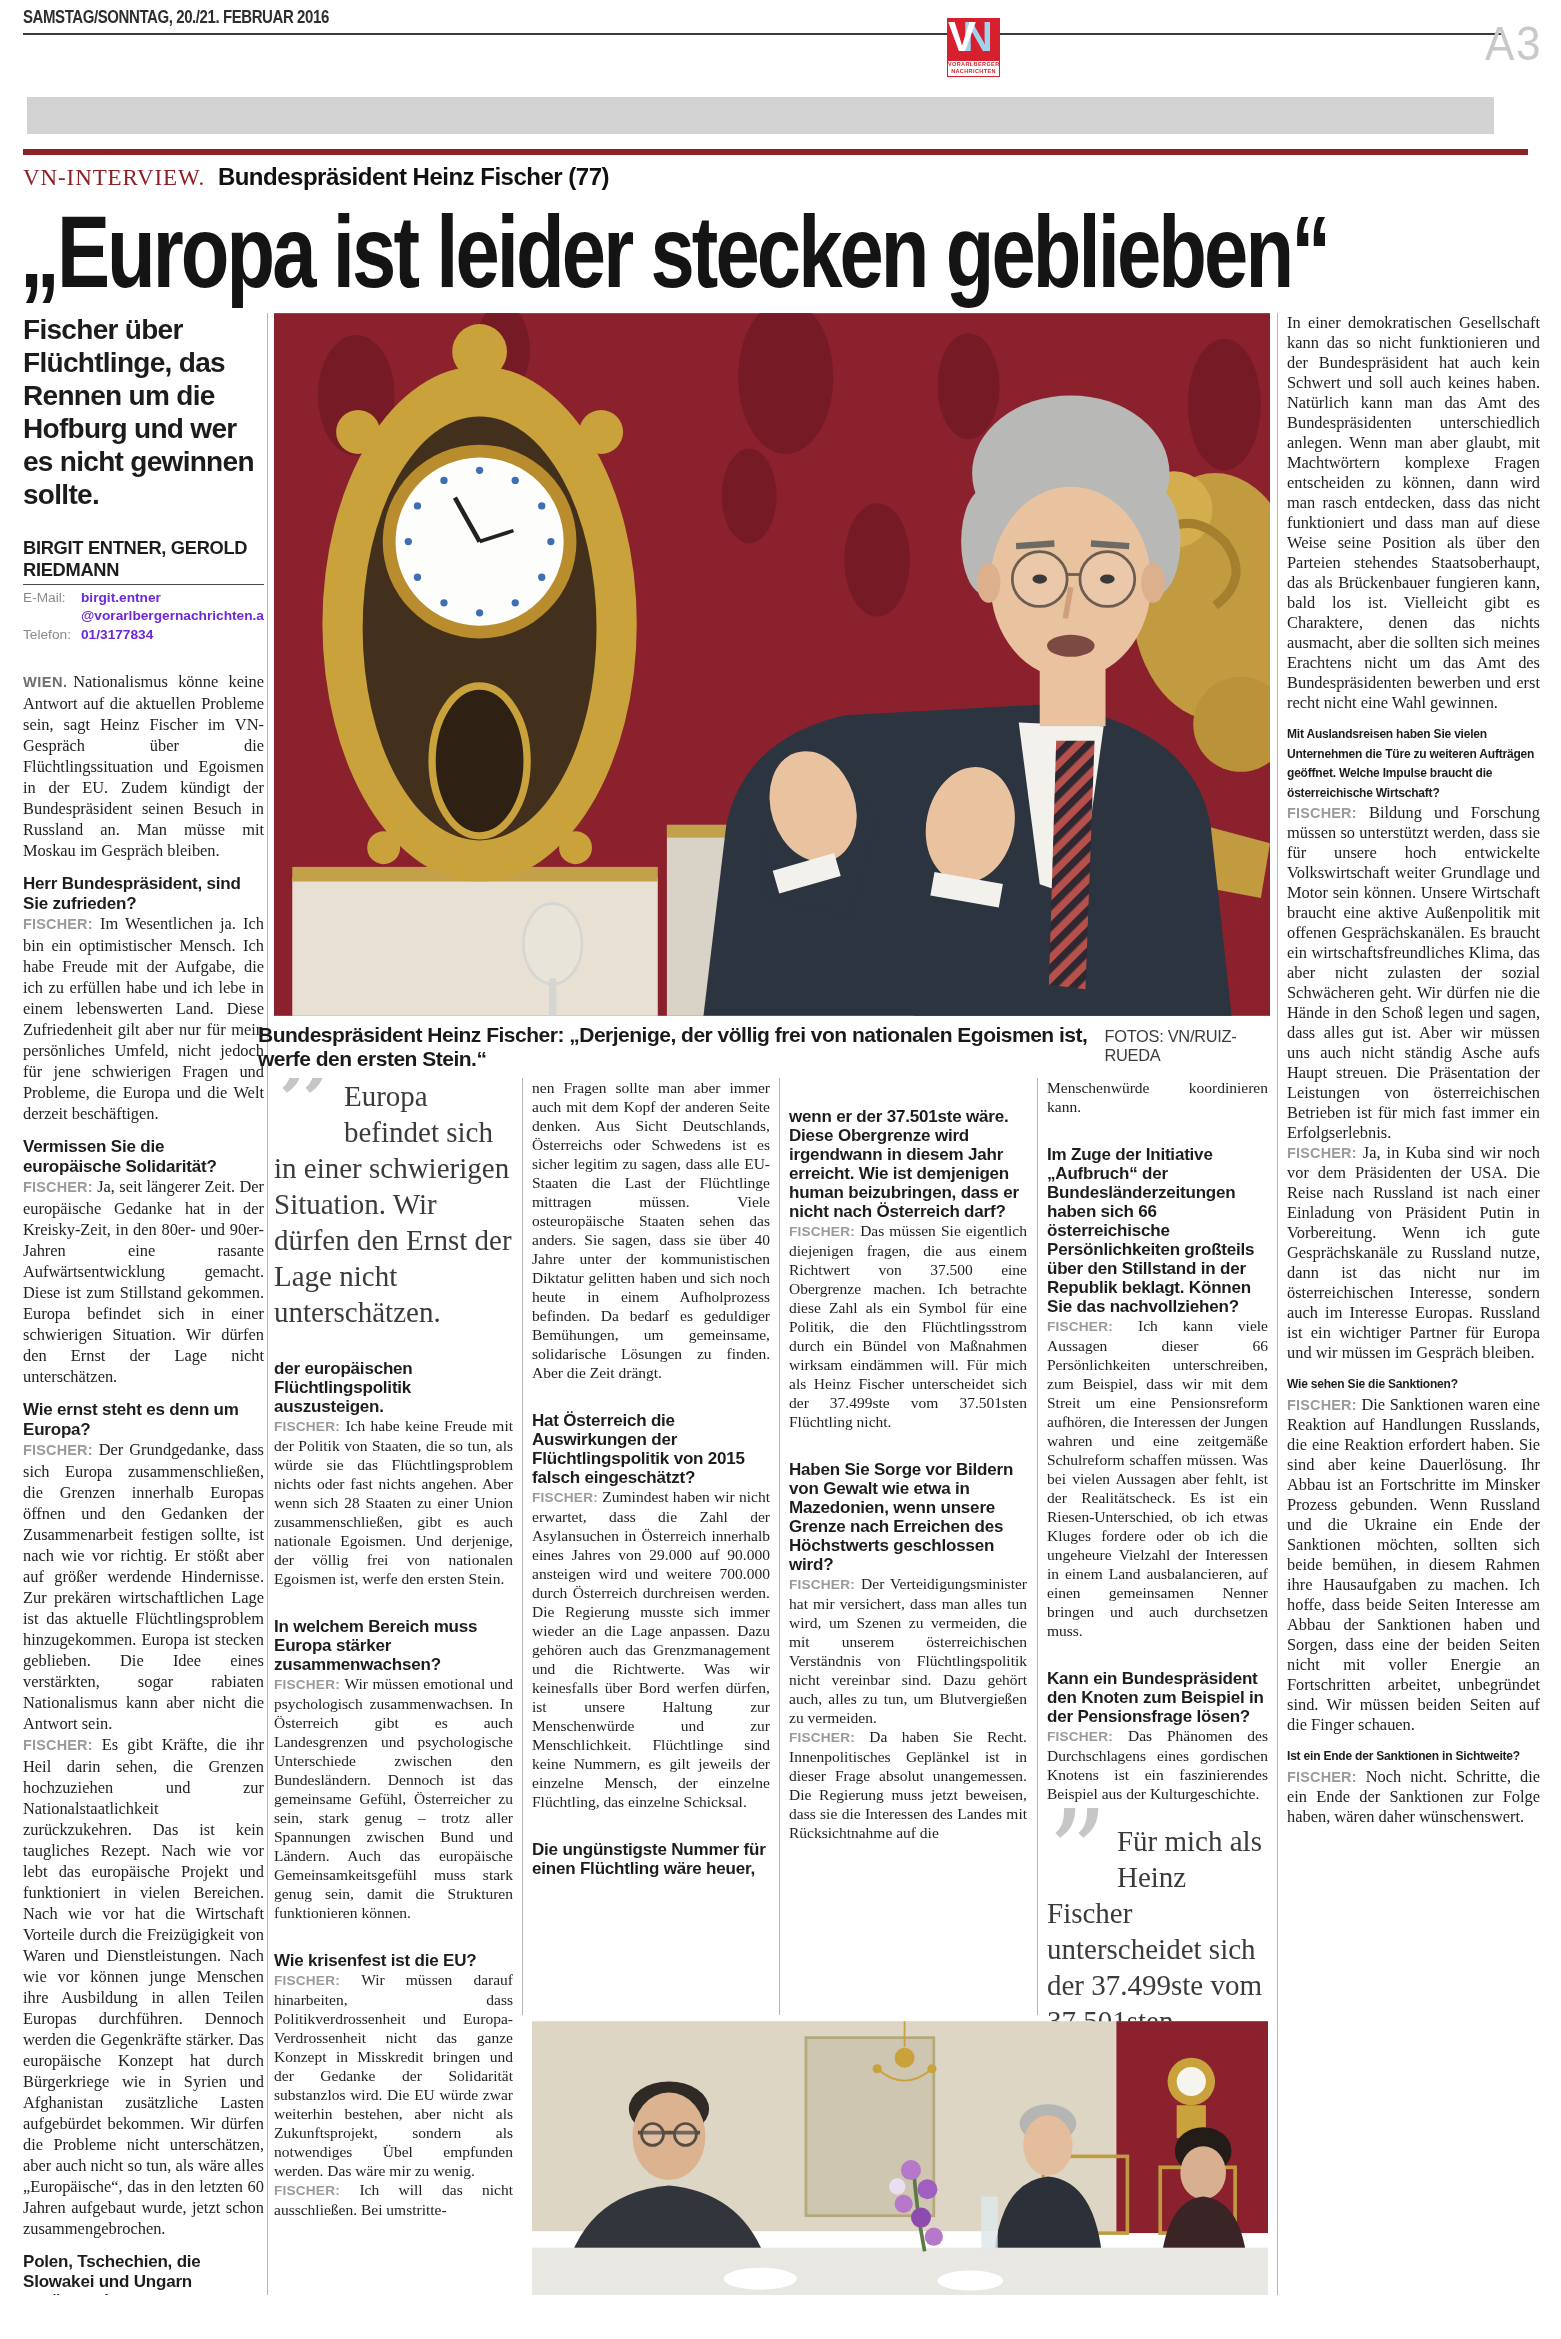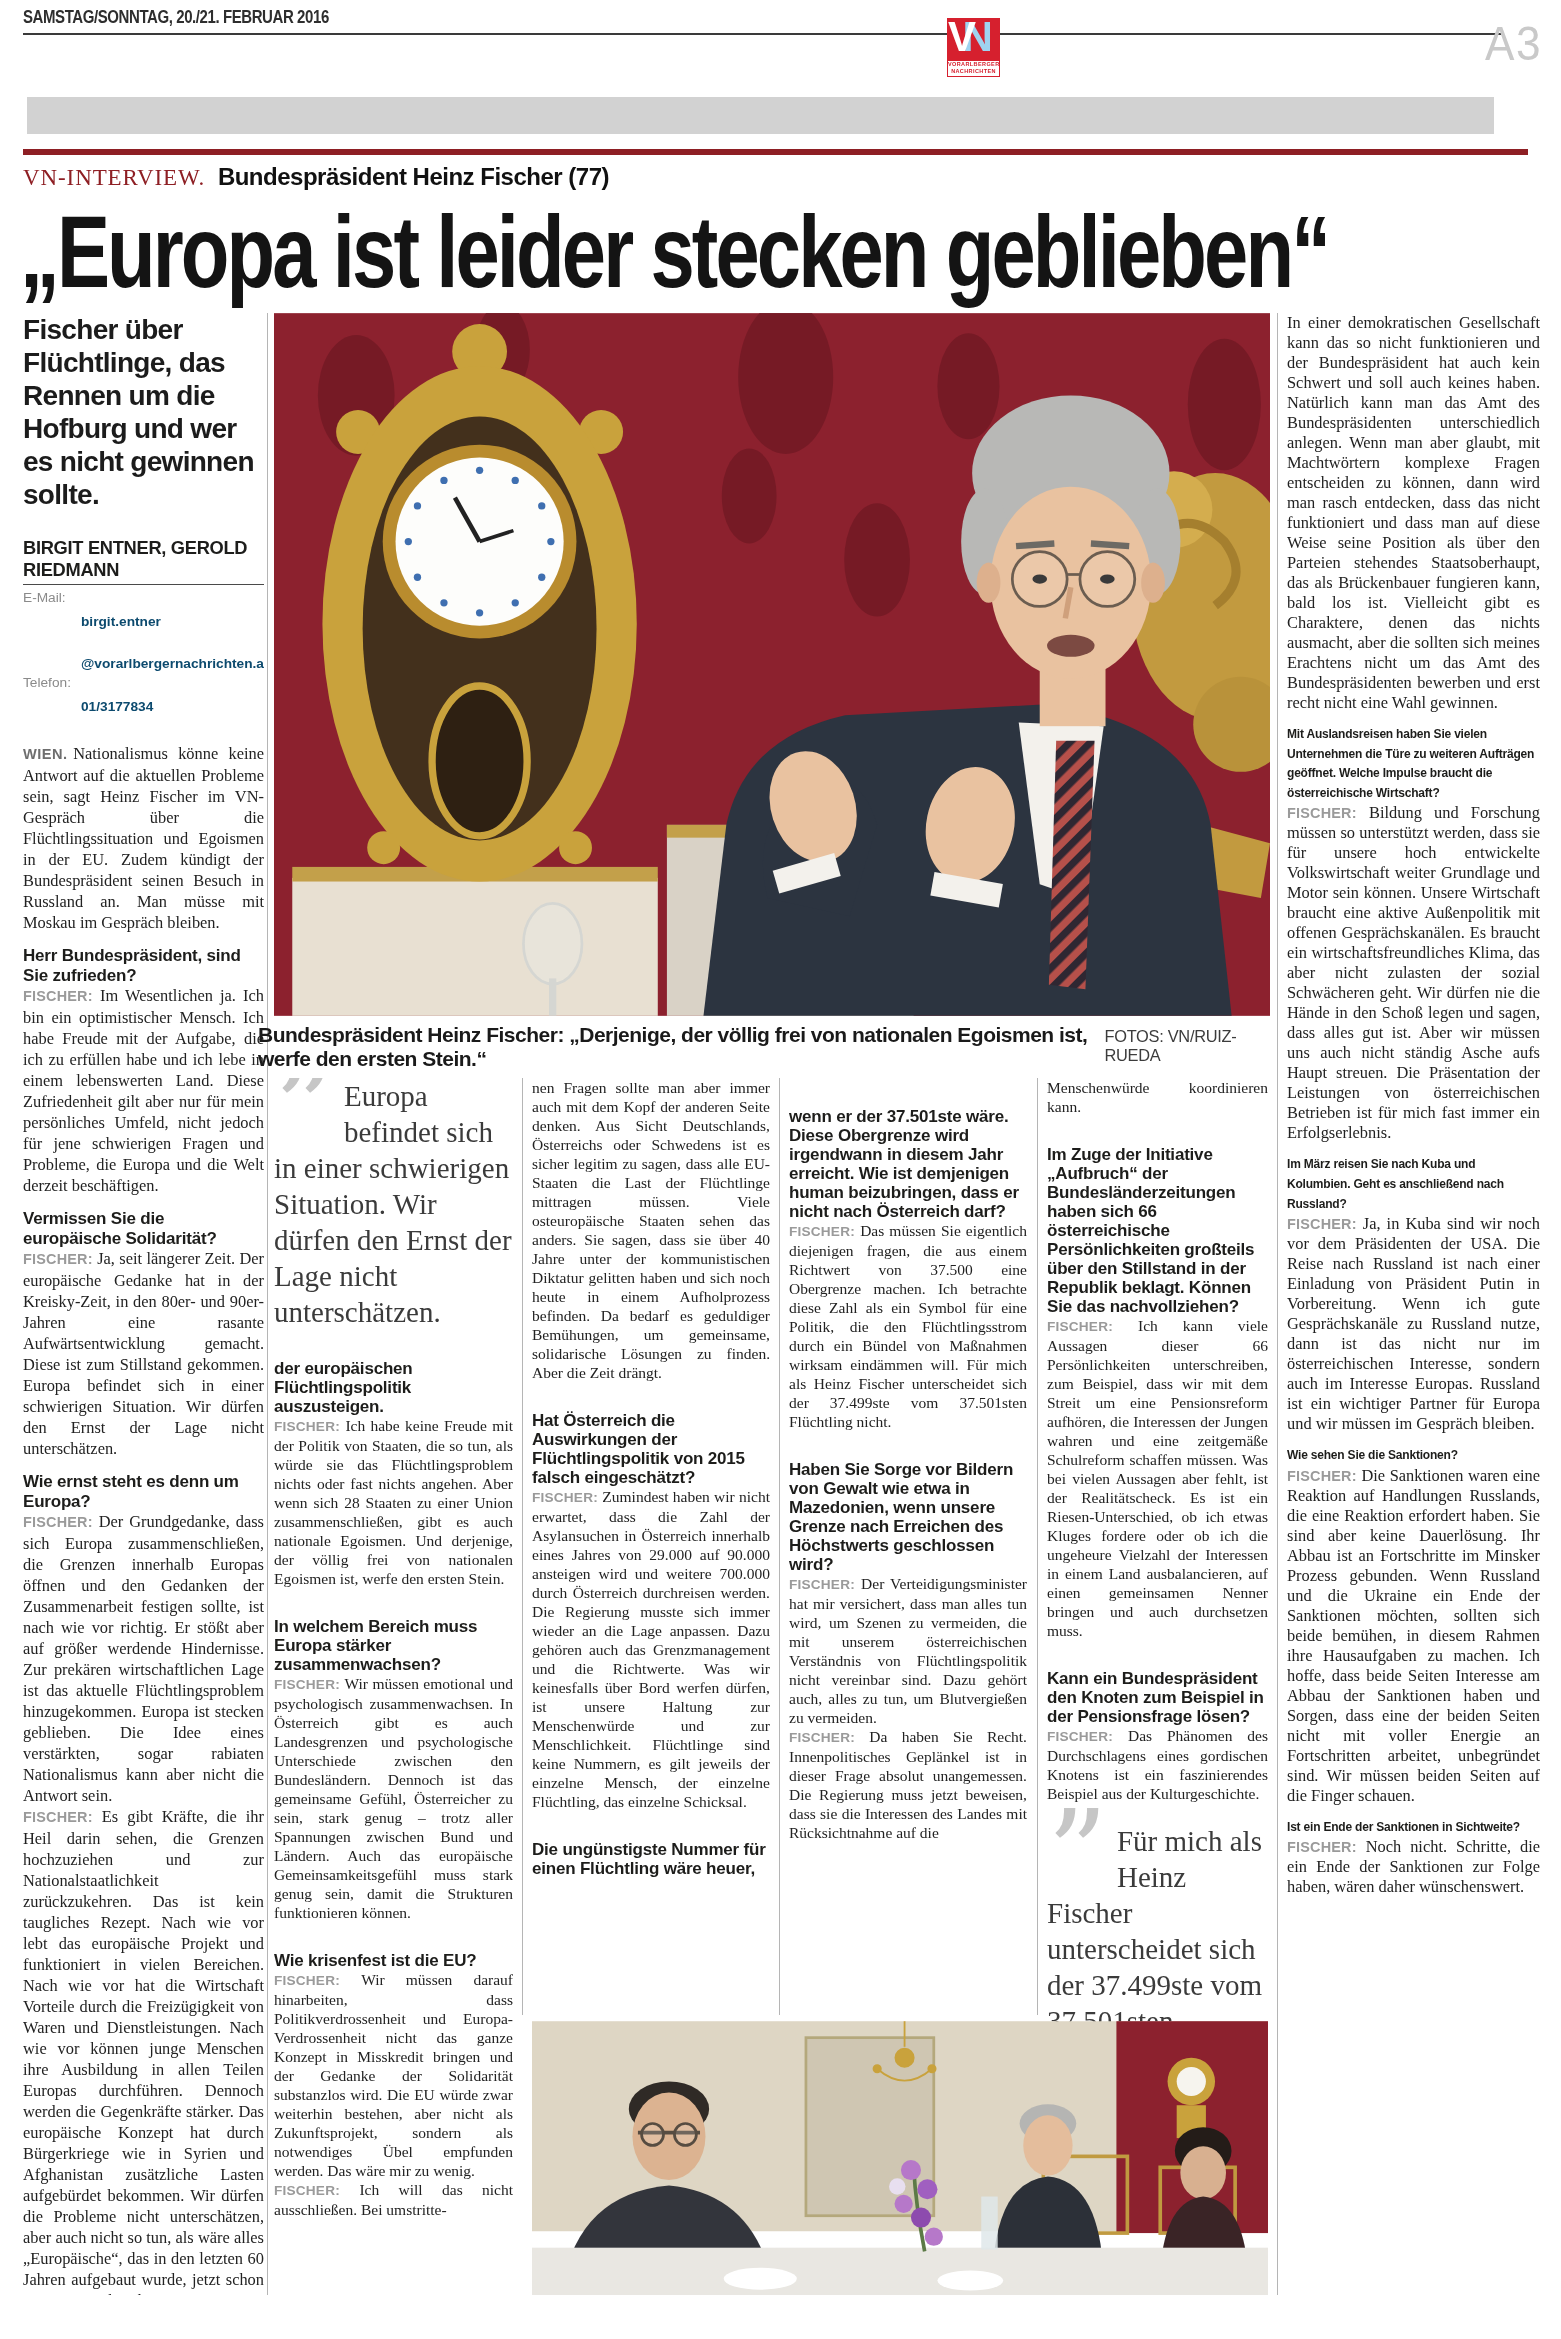--- a/index.html
+++ b/index.html
@@ -41,21 +41,21 @@
 
   
   .leftcol{left:23px;top:313px;width:241px;height:2024px;overflow:hidden;}
   .lead{font-family:"Liberation Sans",sans-serif;font-weight:bold;font-size:28px;line-height:33px;
     color:#1c1c1c;letter-spacing:-0.7px;}
   .byline{margin-top:25.6px;font-family:"Liberation Sans",sans-serif;font-weight:bold;font-size:18.3px;
     color:#1d1d1b;letter-spacing:-0.3px;border-bottom:1.8px solid #4a4a4a;padding-bottom:3.7px;}
   .contact{margin-top:3.7px;font-family:"Liberation Sans",sans-serif;font-size:13.7px;line-height:18.3px;}
   .contact .row{display:flex;}
   .contact .lbl{width:58px;color:#8a8a8a;flex:none;}
-  .contact .val{color:#0c4a6e;font-weight:bold;margin-top:24px;}
+  .contact .val{color:#6d28d9;font-weight:bold;}
   .intro{margin-top:27.4px;font-size:16.4px;line-height:21px;text-align:justify;hyphens:auto;}
   .location{font-family:"Liberation Sans",sans-serif;font-weight:bold;font-size:14.6px;color:#6e6e6e;
     letter-spacing:0.5px;margin-right:5.5px;}
   .leftcol .blk{font-size:16.4px;line-height:21px;}
   .leftcol .blk.q{font-size:17px;line-height:19.6px;}
 
   
   .blocks p{margin:0;}
   .blk{margin:0;text-align:justify;hyphens:auto;}
   .blk.q{font-family:"Liberation Sans",sans-serif;font-weight:bold;color:#1d1d1b;
@@ -299,21 +299,20 @@
     <div class="pullquote pq-bottom">
       <span class="pq-mark">”</span><span>Für mich als Heinz Fischer unterscheidet sich der 37.499ste vom 37.501sten Flüchtling nicht.</span>
     </div>
   </div>
 
   <div class="abs rightcol">
     <div class="blocks">
         <p class="blk cont">In einer demokratischen Gesellschaft kann das so nicht funktionieren und der Bundespräsident hat auch kein Schwert und soll auch keines haben. Natürlich kann man das Amt des Bundespräsidenten unterschiedlich anlegen. Wenn man aber glaubt, mit Machtwörtern komplexe Fragen entscheiden zu können, dann wird man rasch entdecken, dass das nicht funktioniert und dass man auf diese Weise seine Position als über den Parteien stehendes Staatsoberhaupt, das als Brückenbauer fungieren kann, bald los ist. Vielleicht gibt es Charaktere, denen das nichts ausmacht, aber die sollten sich meines Erachtens nicht um das Amt des Bundespräsidenten bewerben und erst recht nicht eine Wahl gewinnen.</p>
         <p class="blk q">Mit Auslandsreisen haben Sie vielen Unternehmen die Türe zu weiteren Aufträgen geöffnet. Welche Impulse braucht die österreichische Wirtschaft?</p>
         <p class="blk a"><span class="speaker">FISCHER: </span>Bildung und Forschung müssen so unterstützt werden, dass sie für unsere hoch entwickelte Volkswirtschaft weiter Grundlage und Motor sein können. Unsere Wirtschaft braucht eine aktive Außenpolitik mit offenen Gesprächskanälen. Es braucht ein wirtschaftsfreundliches Klima, das aber nicht zulasten der sozial Schwächeren geht. Wir dürfen nie die Hände in den Schoß legen und sagen, dass alles gut ist. Aber wir müssen uns auch nicht ständig Asche aufs Haupt streuen. Die Präsentation der Leistungen von österreichischen Betrieben ist für mich fast immer ein Erfolgserlebnis.</p>
-        <p class="blk q">Im März reisen Sie nach Kuba und Kolumbien. Geht es anschließend nach Russland?</p>
         <p class="blk a"><span class="speaker">FISCHER: </span>Ja, in Kuba sind wir noch vor dem Präsidenten der USA. Die Reise nach Russland ist nach einer Einladung von Präsident Putin in Vorbereitung. Wenn ich gute Gesprächskanäle zu Russland nutze, dann ist das nicht nur im österreichischen Interesse, sondern auch im Interesse Europas. Russland ist ein wichtiger Partner für Europa und wir müssen im Gespräch bleiben.</p>
         <p class="blk q">Wie sehen Sie die Sanktionen?</p>
         <p class="blk a"><span class="speaker">FISCHER: </span>Die Sanktionen waren eine Reaktion auf Handlungen Russlands, die eine Reaktion erfordert haben. Sie sind aber keine Dauerlösung. Ihr Abbau ist an Fortschritte im Minsker Prozess gebunden. Wenn Russland und die Ukraine ein Ende der Sanktionen möchten, sollten sich beide bemühen, in diesem Rahmen ihre Hausaufgaben zu machen. Ich hoffe, dass beide Seiten Interesse am Abbau der Sanktionen haben und Sorgen, dass eine der beiden Seiten nicht mit voller Energie an Fortschritten arbeitet, unbegründet sind. Wir müssen beiden Seiten auf die Finger schauen.</p>
         <p class="blk q">Ist ein Ende der Sanktionen in Sichtweite?</p>
         <p class="blk a"><span class="speaker">FISCHER: </span>Noch nicht. Schritte, die ein Ende der Sanktionen zur Folge haben, wären daher wünschenswert.</p>
       </div>
   </div>
 
   <div class="abs photo-bottom">
     <svg width="736" height="289" viewBox="0 0 806 316" xmlns="http://www.w3.org/2000/svg">

